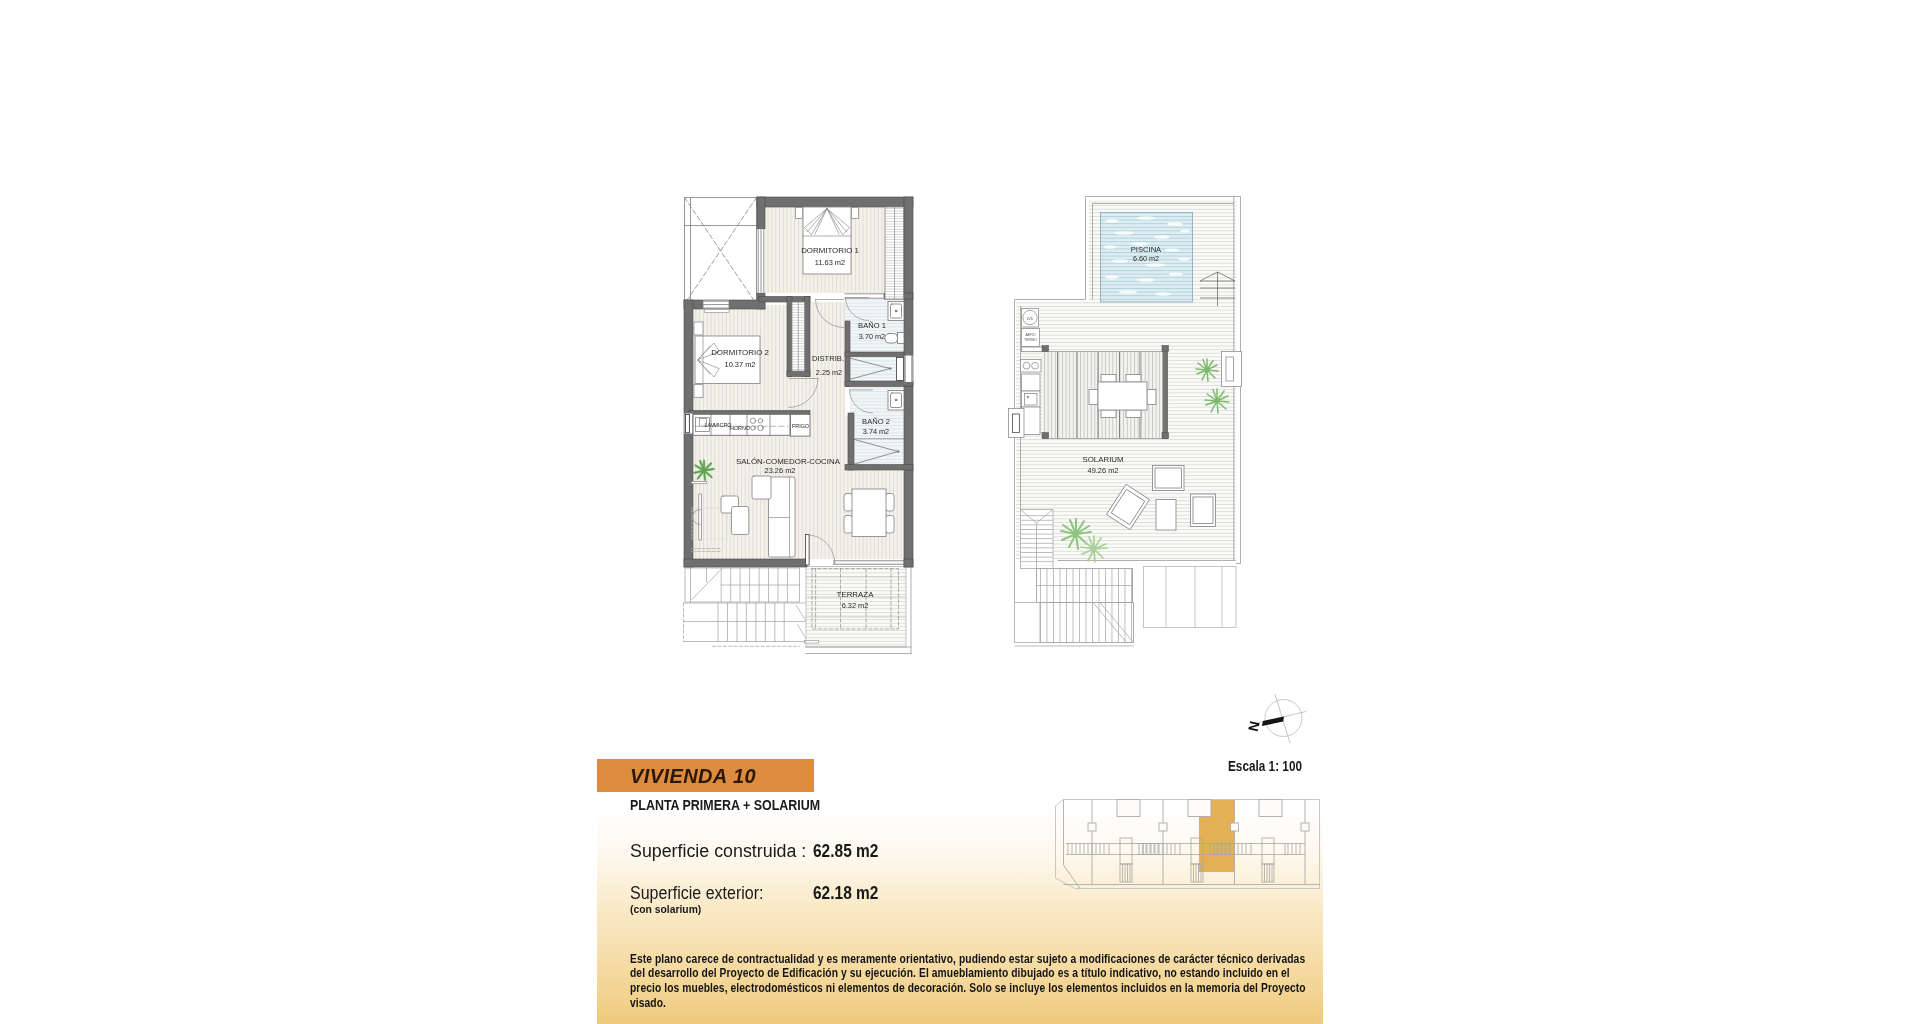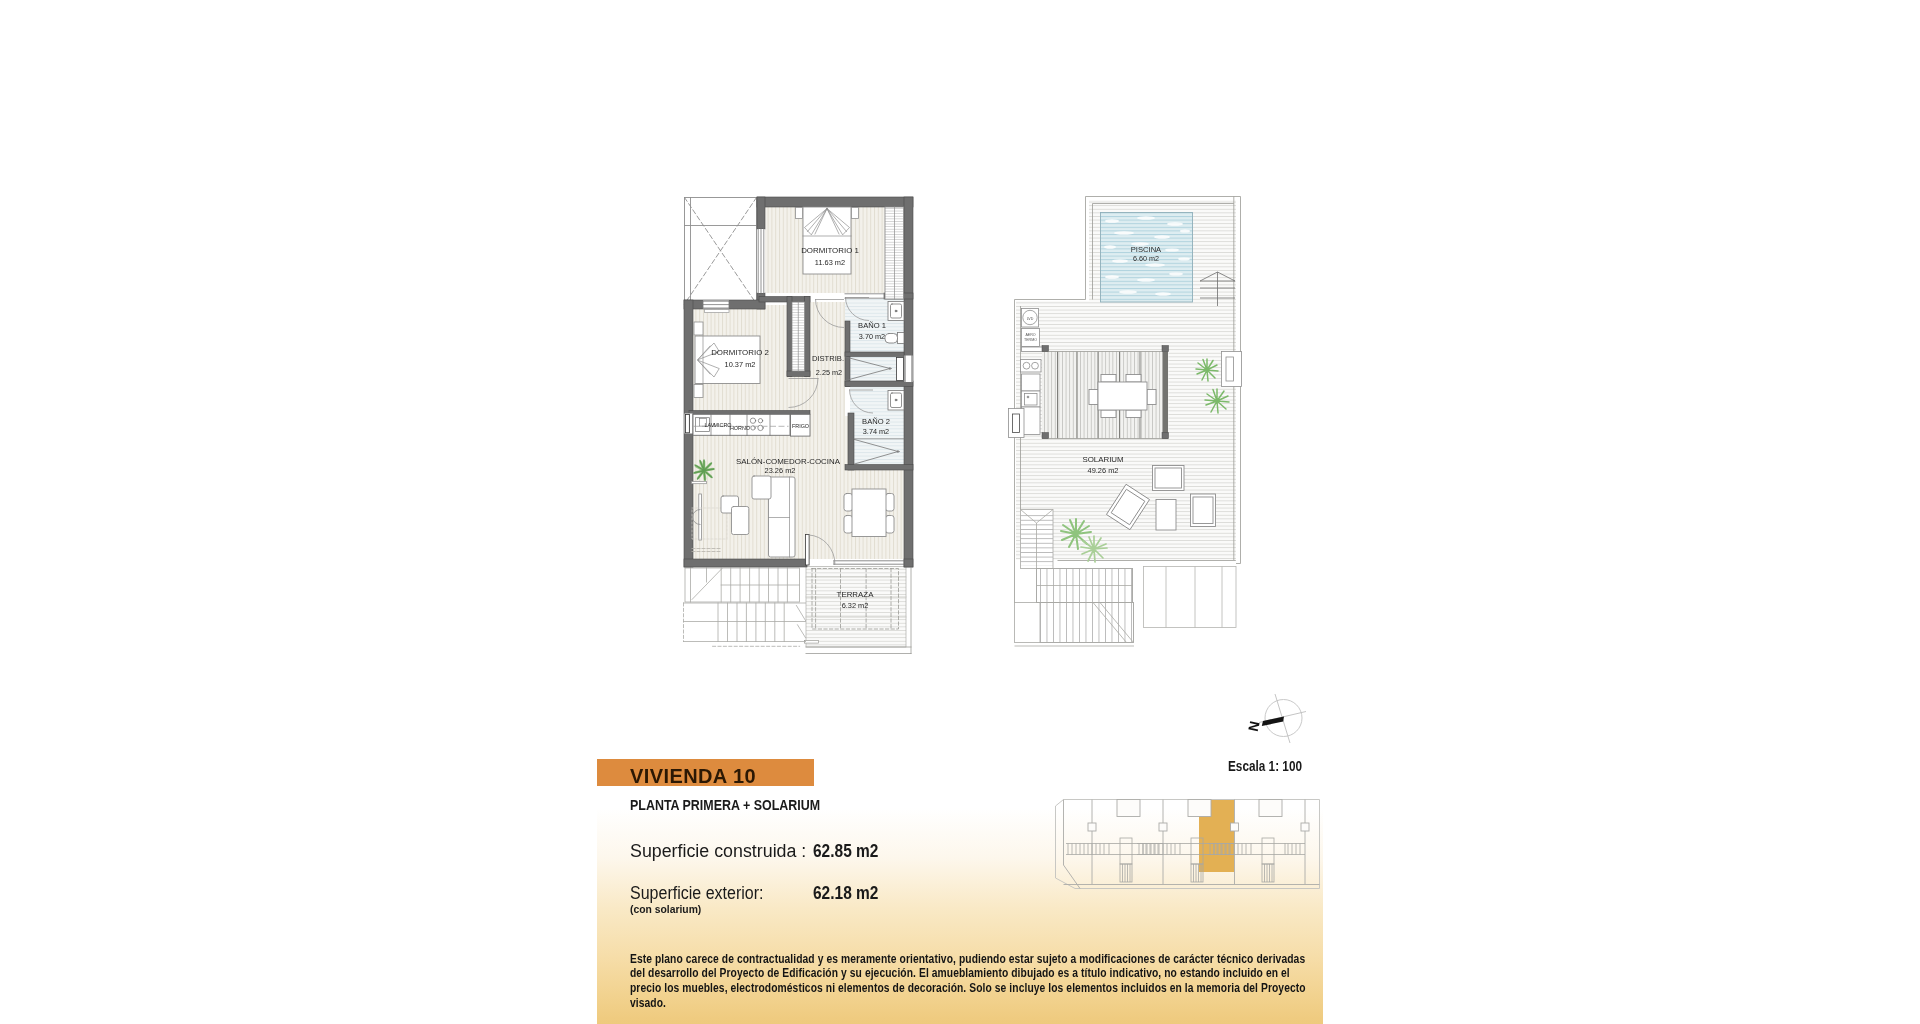--- a/index.html
+++ b/index.html
@@ -1,19 +1,19 @@
 <!DOCTYPE html>
 <html><head>
 <meta charset="utf-8">
 <style>
 html,body{margin:0;padding:0;background:#fff;}
 #canvas{position:relative;width:1920px;height:1024px;background:#ffffff;overflow:hidden;font-family:"Liberation Sans",sans-serif;}
 #panel{position:absolute;left:597px;top:758px;width:726px;height:266px;
 background:linear-gradient(180deg,#ffffff 0px,#ffffff 50px,#fdf7ec 100px,#f9e9c6 150px,#f6dda8 200px,#f1d08a 245px,#efcb80 260px,#eecA7e 266px);}
-#vivbox{position:absolute;left:597px;top:759px;width:217px;height:27px;background:#dd8b3e;}
+#vivbox{position:absolute;left:597px;top:759px;width:217px;height:33px;background:#dd8b3e;font-style:italic;}
 #vivbox span{position:absolute;left:33px;top:6px;font-size:20px;font-weight:bold;color:#2b1804;letter-spacing:0.4px;}
 #planta{position:absolute;left:630px;top:796px;font-size:15px;font-weight:bold;color:#1a1a1a;transform:scaleX(0.83);transform-origin:0 0;white-space:nowrap;}
 #sup1lbl{position:absolute;left:630px;top:841px;font-size:18px;color:#1a1a1a;transform:scaleX(0.99);transform-origin:0 0;white-space:nowrap;}
 #sup1val{position:absolute;left:813px;top:841px;font-size:18px;font-weight:bold;color:#1a1a1a;transform:scaleX(0.86);transform-origin:0 0;white-space:nowrap;}
 #sup2lbl{position:absolute;left:630px;top:882.5px;font-size:18px;color:#1a1a1a;transform:scaleX(0.89);transform-origin:0 0;white-space:nowrap;}
 #sup2val{position:absolute;left:813px;top:882.5px;font-size:18px;font-weight:bold;color:#1a1a1a;transform:scaleX(0.86);transform-origin:0 0;white-space:nowrap;}
 #consol{position:absolute;left:630px;top:902.5px;font-size:11.5px;font-weight:bold;color:#1a1a1a;transform:scaleX(0.9);transform-origin:0 0;white-space:nowrap;}
 #disc{position:absolute;left:630px;top:951.8px;width:835px;font-size:12.4px;font-weight:bold;color:#141414;line-height:14.6px;letter-spacing:0.1px;transform:scaleX(0.83);transform-origin:0 0;}
 #escala{position:absolute;left:1227.5px;top:758.3px;font-size:14.2px;font-weight:bold;color:#1a1a1a;transform:scaleX(0.83);transform-origin:0 0;white-space:nowrap;}
 </style>

